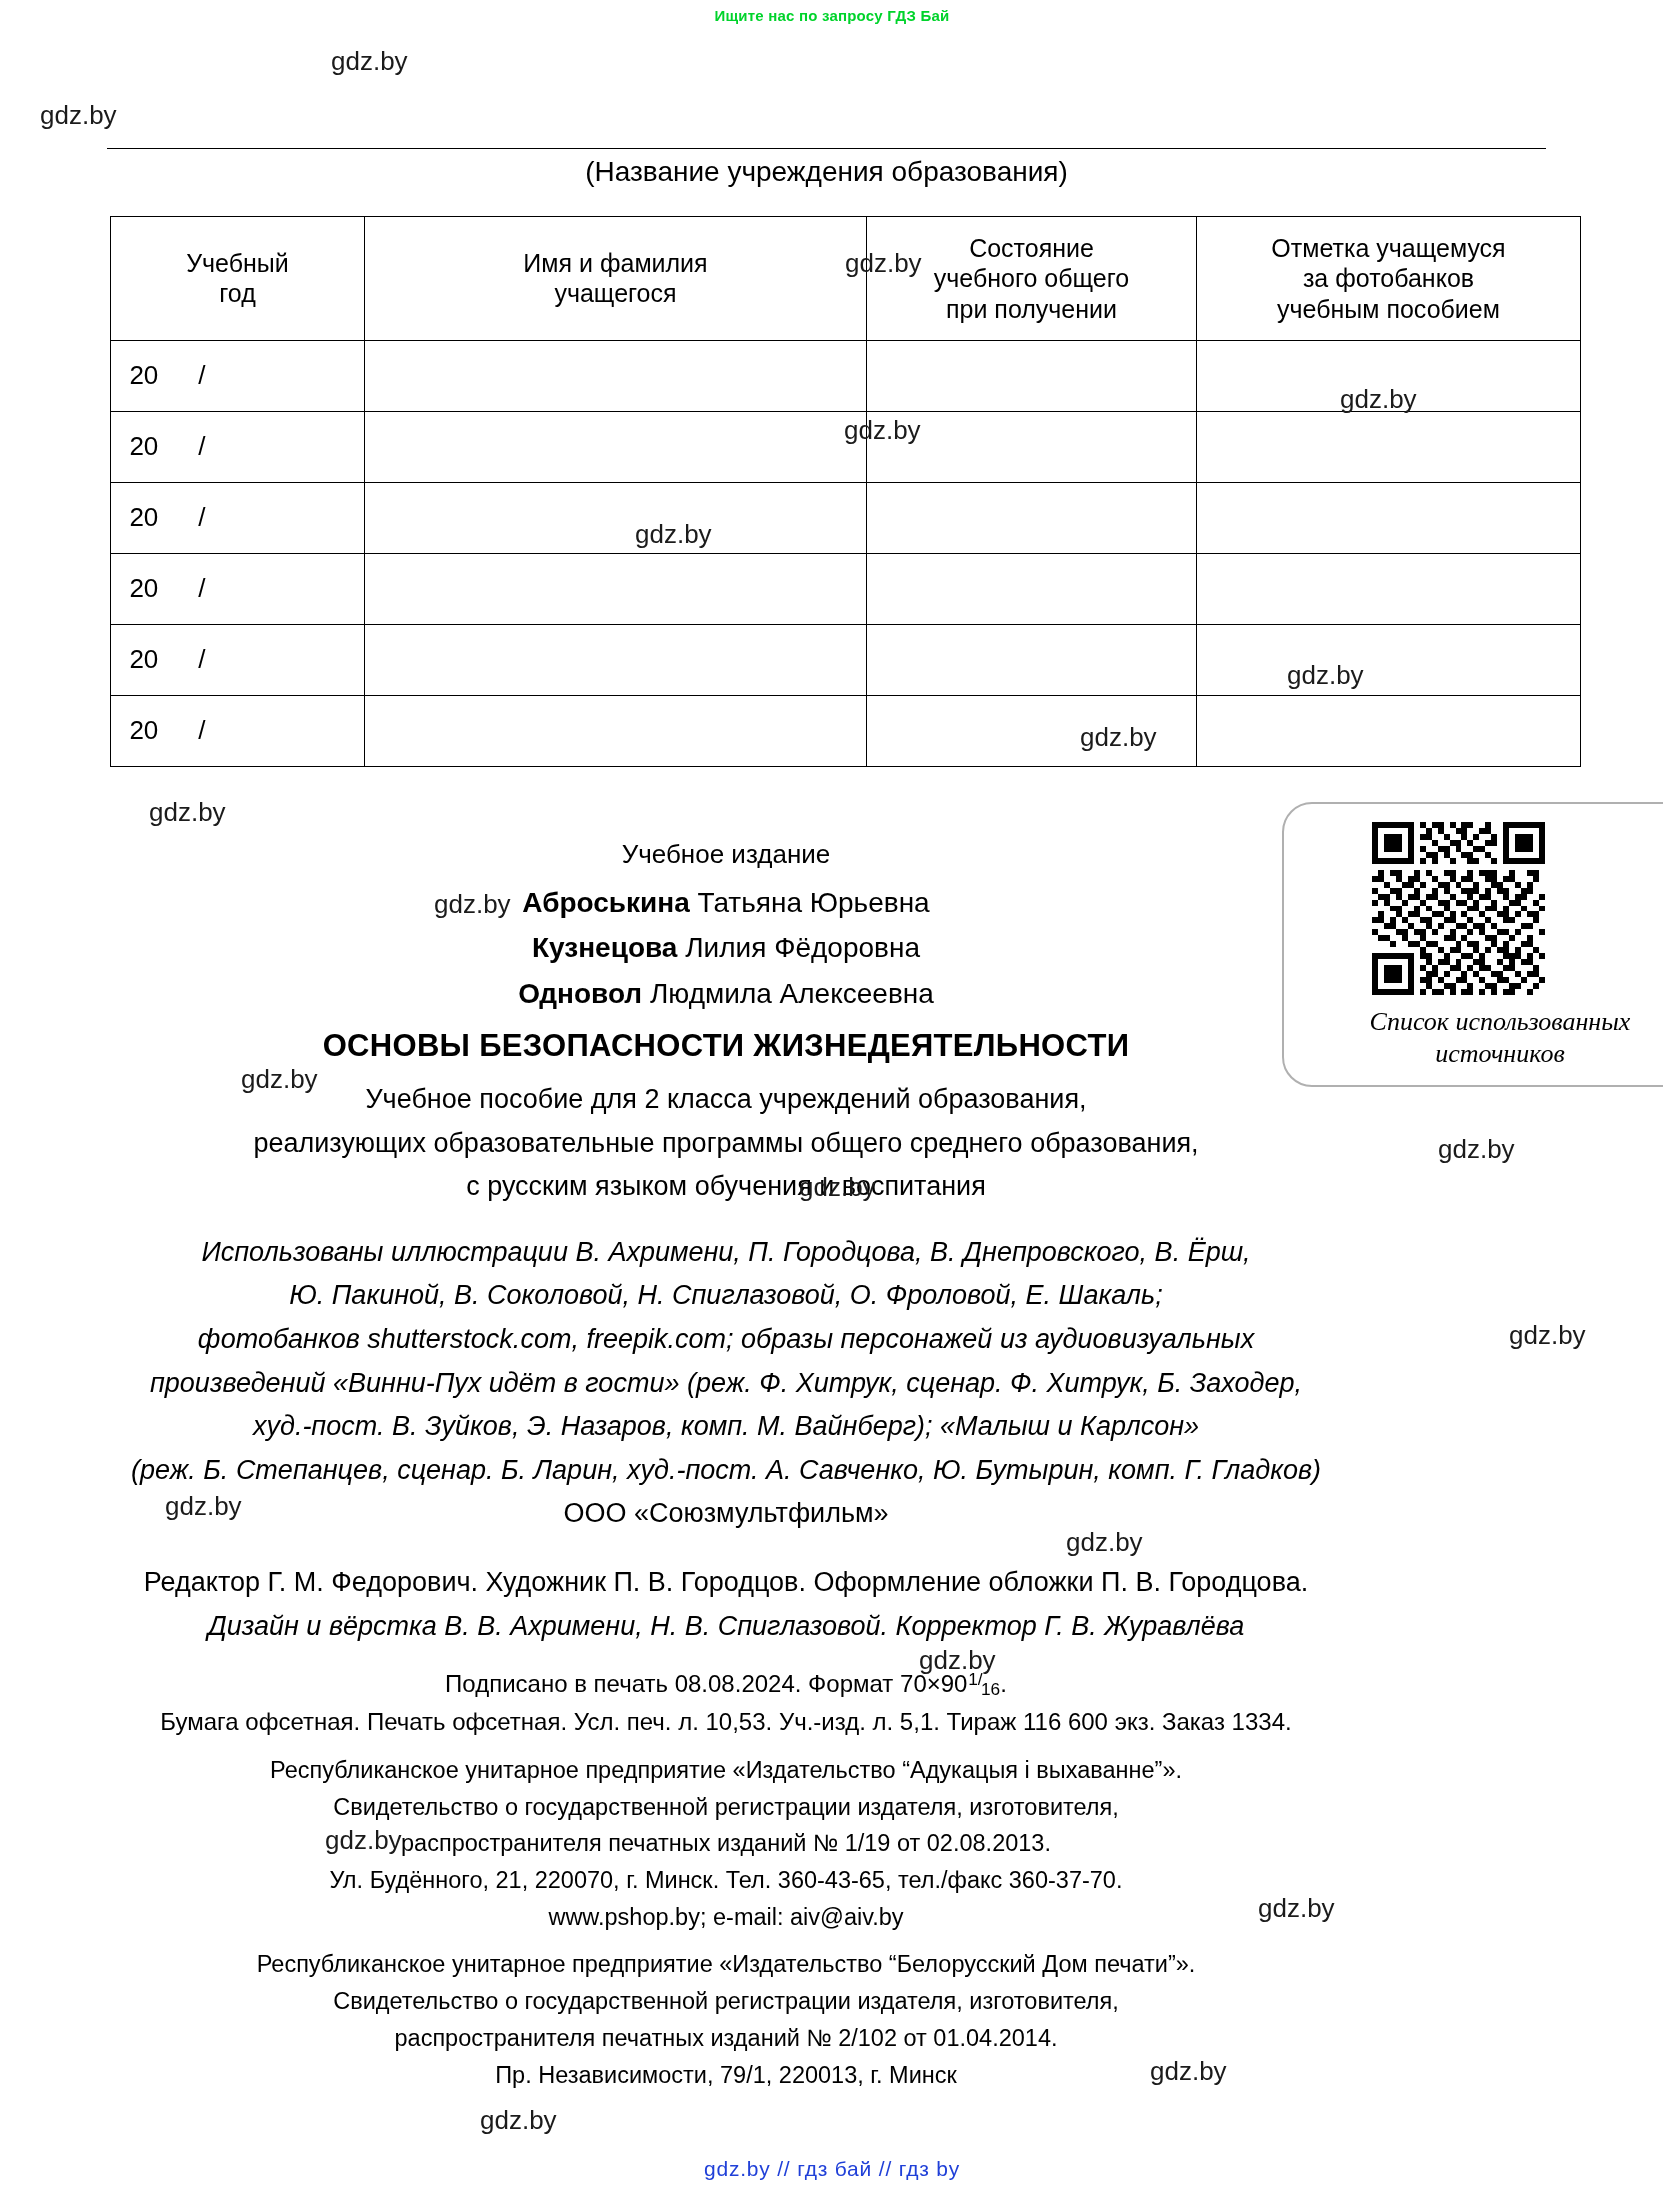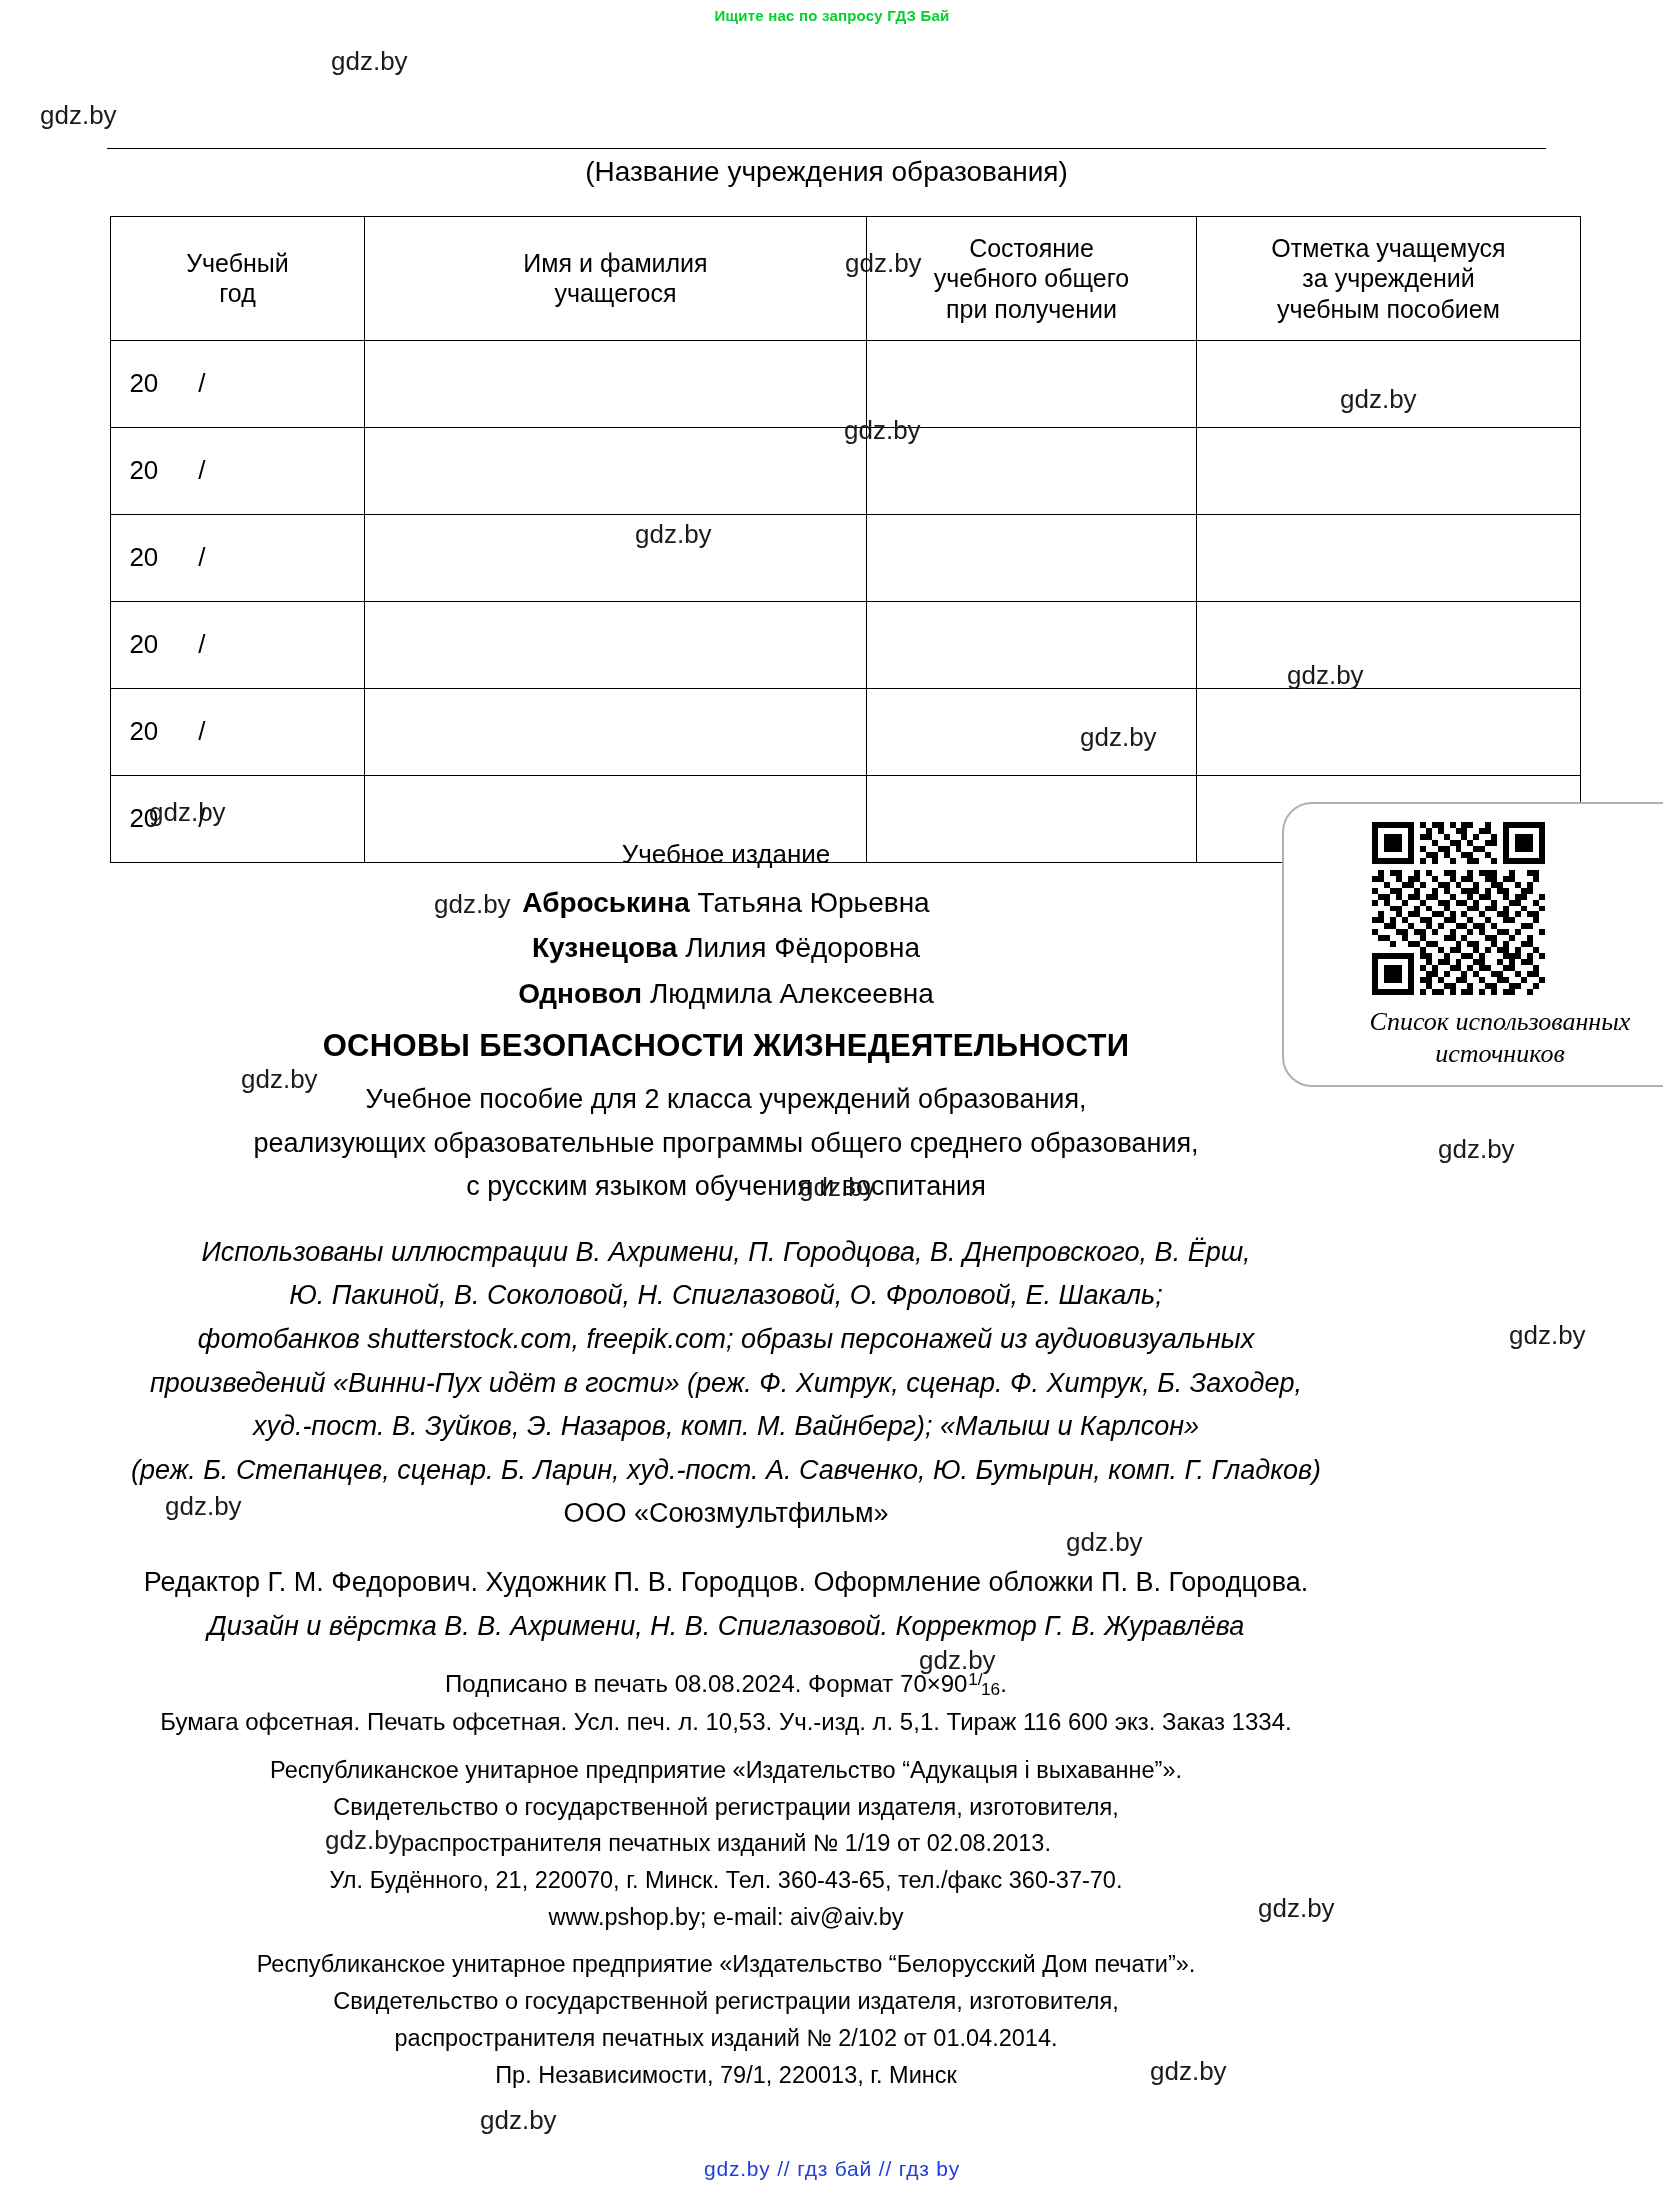--- a/index.html
+++ b/index.html
@@ -63,21 +63,21 @@
   .reg-table {
     position: absolute;
     left: 110px;
     top: 216px;
     width: 1425px;
     border-collapse: collapse;
     table-layout: fixed;
   }
   .reg-table td, .reg-table th {
     border: 1.7px solid #000;
-    padding: 8px;
+    padding: 0;
     vertical-align: middle;
   }
   .reg-table th {
     font-weight: normal;
     font-size: 25px;
     line-height: 1.22;
     text-align: center;
     height: 116px;
     padding: 3.4px 5px;
   }
@@ -230,21 +230,21 @@
           <div>Имя и фамилия</div>
           <div>учащегося</div>
         </th>
         <th class="col-state">
           <div>Состояние</div>
           <div>учебного общего</div>
           <div>при получении</div>
         </th>
         <th class="col-mark">
           <div>Отметка учащемуся</div>
-          <div>за учреждений</div>
+          <div>за фотобанков</div>
           <div>учебным пособием</div>
         </th>
       </tr>
     </thead>
     <tbody>
       <tr>
         <td class="yearcell"><span>20</span><span class="slash">/</span></td>
         <td class="blank"></td>
         <td class="blank"></td>
         <td class="blank"></td>

